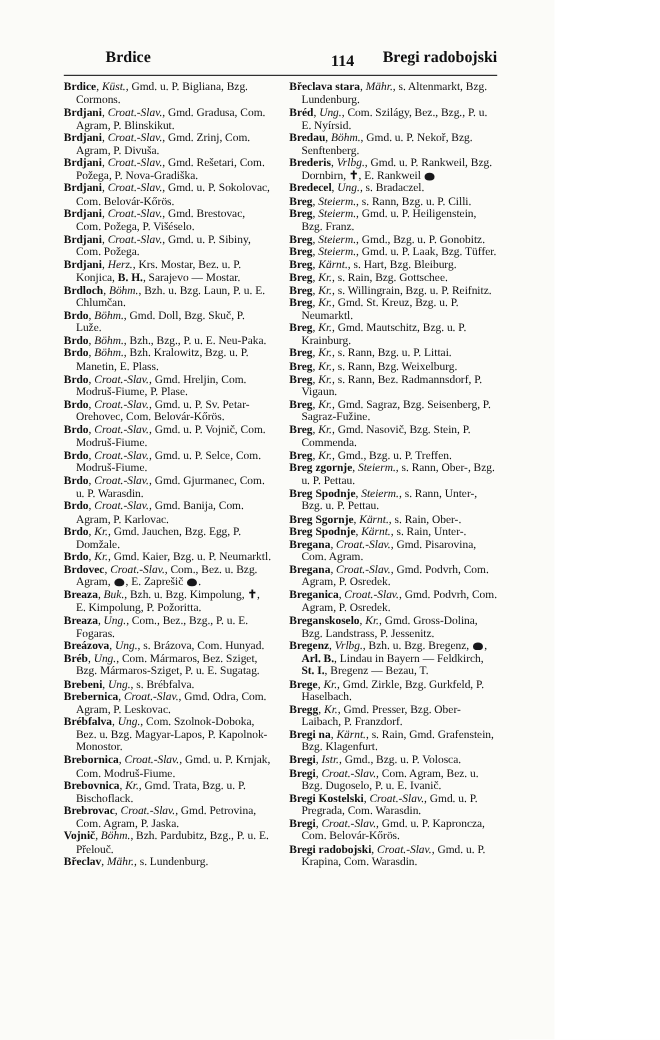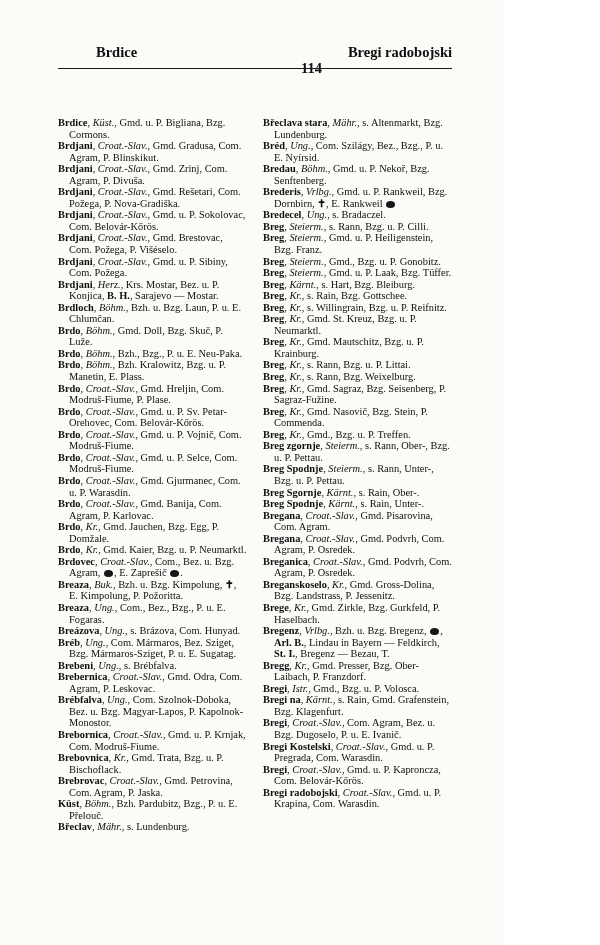--- a/index.html
+++ b/index.html
@@ -27,21 +27,21 @@
     font-weight: bold;
   }
   .header .hl {
     position: absolute;
     left: 38px;
     top: 0;
   }
   .header .hc {
     position: absolute;
     left: 243px;
-    top: 16px;
+    top: 4px;
   }
   .header .hr {
     position: absolute;
     right: 0px;
     top: 0;
   }
   .rule {
     position: absolute;
     left: 58px;
     right: 52px;
@@ -49,21 +49,20 @@
     border-top: 1.3px solid #1a1a1a;
   }
   .columns {
     position: absolute;
     top: 74px;
     left: 58px;
     right: 52px;
     bottom: 18px;
     display: flex;
     gap: 16px;
-    margin-top: 43px;
   }
   .col {
     width: 239px;
     font-size: 10.4px;
     line-height: 11.55px;
   }
   .col.right {
     width: 239px;
   }
   .entry {
@@ -123,56 +122,57 @@
         <p class="entry"><b>Breaza</b>, <i>Buk.</i>, Bzh. u. Bzg. Kimpolung, <b>✝</b>, E. Kimpolung, P. Požoritta.</p>
         <p class="entry"><b>Breaza</b>, <i>Ung.</i>, Com., Bez., Bzg., P. u. E. Fogaras.</p>
         <p class="entry"><b>Breázova</b>, <i>Ung.</i>, s. Brázova, Com. Hunyad.</p>
         <p class="entry"><b>Bréb</b>, <i>Ung.</i>, Com. Mármaros, Bez. Sziget, Bzg. Mármaros-Sziget, P. u. E. Sugatag.</p>
         <p class="entry"><b>Brebeni</b>, <i>Ung.</i>, s. Brébfalva.</p>
         <p class="entry"><b>Brebernica</b>, <i>Croat.-Slav.</i>, Gmd. Odra, Com. Agram, P. Leskovac.</p>
         <p class="entry"><b>Brébfalva</b>, <i>Ung.</i>, Com. Szolnok-Doboka, Bez. u. Bzg. Magyar-Lapos, P. Kapolnok-Monostor.</p>
         <p class="entry"><b>Brebornica</b>, <i>Croat.-Slav.</i>, Gmd. u. P. Krnjak, Com. Modruš-Fiume.</p>
         <p class="entry"><b>Brebovnica</b>, <i>Kr.</i>, Gmd. Trata, Bzg. u. P. Bischoflack.</p>
         <p class="entry"><b>Brebrovac</b>, <i>Croat.-Slav.</i>, Gmd. Petrovina, Com. Agram, P. Jaska.</p>
-        <p class="entry"><b>Küst</b>, <i>Böhm.</i>, Bzh. Pardubitz, Bzg., P. u. E. Přelouč.</p>
+        <p class="entry"><b>Vojnič</b>, <i>Böhm.</i>, Bzh. Pardubitz, Bzg., P. u. E. Přelouč.</p>
         <p class="entry"><b>Břeclav</b>, <i>Mähr.</i>, s. Lundenburg.</p>
       </div>
     <div class="col right" id="col-right">
         <p class="entry"><b>Břeclava stara</b>, <i>Mähr.</i>, s. Altenmarkt, Bzg. Lundenburg.</p>
         <p class="entry"><b>Bréd</b>, <i>Ung.</i>, Com. Szilágy, Bez., Bzg., P. u. E. Nyírsid.</p>
         <p class="entry"><b>Bredau</b>, <i>Böhm.</i>, Gmd. u. P. Nekoř, Bzg. Senftenberg.</p>
         <p class="entry"><b>Brederis</b>, <i>Vrlbg.</i>, Gmd. u. P. Rankweil, Bzg. Dornbirn, <b>✝</b>, E. Rankweil <span class="blob"></span></p>
         <p class="entry"><b>Bredecel</b>, <i>Ung.</i>, s. Bradaczel.</p>
         <p class="entry"><b>Breg</b>, <i>Steierm.</i>, s. Rann, Bzg. u. P. Cilli.</p>
         <p class="entry"><b>Breg</b>, <i>Steierm.</i>, Gmd. u. P. Heiligenstein, Bzg. Franz.</p>
         <p class="entry"><b>Breg</b>, <i>Steierm.</i>, Gmd., Bzg. u. P. Gonobitz.</p>
         <p class="entry"><b>Breg</b>, <i>Steierm.</i>, Gmd. u. P. Laak, Bzg. Tüffer.</p>
         <p class="entry"><b>Breg</b>, <i>Kärnt.</i>, s. Hart, Bzg. Bleiburg.</p>
         <p class="entry"><b>Breg</b>, <i>Kr.</i>, s. Rain, Bzg. Gottschee.</p>
         <p class="entry"><b>Breg</b>, <i>Kr.</i>, s. Willingrain, Bzg. u. P. Reifnitz.</p>
         <p class="entry"><b>Breg</b>, <i>Kr.</i>, Gmd. St. Kreuz, Bzg. u. P. Neumarktl.</p>
         <p class="entry"><b>Breg</b>, <i>Kr.</i>, Gmd. Mautschitz, Bzg. u. P. Krainburg.</p>
         <p class="entry"><b>Breg</b>, <i>Kr.</i>, s. Rann, Bzg. u. P. Littai.</p>
         <p class="entry"><b>Breg</b>, <i>Kr.</i>, s. Rann, Bzg. Weixelburg.</p>
+        <p class="entry"><b>Breg</b>, <i>Kr.</i>, s. Rann, Bez. Radmannsdorf, P. Vigaun.</p>
         <p class="entry"><b>Breg</b>, <i>Kr.</i>, Gmd. Sagraz, Bzg. Seisenberg, P. Sagraz-Fužine.</p>
         <p class="entry"><b>Breg</b>, <i>Kr.</i>, Gmd. Nasovič, Bzg. Stein, P. Commenda.</p>
         <p class="entry"><b>Breg</b>, <i>Kr.</i>, Gmd., Bzg. u. P. Treffen.</p>
         <p class="entry"><b>Breg zgornje</b>, <i>Steierm.</i>, s. Rann, Ober-, Bzg. u. P. Pettau.</p>
         <p class="entry"><b>Breg Spodnje</b>, <i>Steierm.</i>, s. Rann, Unter-, Bzg. u. P. Pettau.</p>
         <p class="entry"><b>Breg Sgornje</b>, <i>Kärnt.</i>, s. Rain, Ober-.</p>
         <p class="entry"><b>Breg Spodnje</b>, <i>Kärnt.</i>, s. Rain, Unter-.</p>
         <p class="entry"><b>Bregana</b>, <i>Croat.-Slav.</i>, Gmd. Pisarovina, Com. Agram.</p>
         <p class="entry"><b>Bregana</b>, <i>Croat.-Slav.</i>, Gmd. Podvrh, Com. Agram, P. Osredek.</p>
         <p class="entry"><b>Breganica</b>, <i>Croat.-Slav.</i>, Gmd. Podvrh, Com. Agram, P. Osredek.</p>
         <p class="entry"><b>Breganskoselo</b>, <i>Kr.</i>, Gmd. Gross-Dolina, Bzg. Landstrass, P. Jessenitz.</p>
+        <p class="entry"><b>Bregenz</b>, <i>Vrlbg.</i>, Bzh. u. Bzg. Bregenz, <span class="blob"></span>, <b>Arl. B.</b>, Lindau in Bayern — Feldkirch, <b>St. I.</b>, Bregenz — Bezau, T.</p>
         <p class="entry"><b>Brege</b>, <i>Kr.</i>, Gmd. Zirkle, Bzg. Gurkfeld, P. Haselbach.</p>
-        <p class="entry"><b>Bregenz</b>, <i>Vrlbg.</i>, Bzh. u. Bzg. Bregenz, <span class="blob"></span>, <b>Arl. B.</b>, Lindau in Bayern — Feldkirch, <b>St. I.</b>, Bregenz — Bezau, T.</p>
         <p class="entry"><b>Bregg</b>, <i>Kr.</i>, Gmd. Presser, Bzg. Ober-Laibach, P. Franzdorf.</p>
+        <p class="entry"><b>Bregi na</b>, <i>Kärnt.</i>, s. Rain, Gmd. Grafenstein, Bzg. Klagenfurt.</p>
         <p class="entry"><b>Bregi</b>, <i>Istr.</i>, Gmd., Bzg. u. P. Volosca.</p>
-        <p class="entry"><b>Bregi na</b>, <i>Kärnt.</i>, s. Rain, Gmd. Grafenstein, Bzg. Klagenfurt.</p>
         <p class="entry"><b>Bregi</b>, <i>Croat.-Slav.</i>, Com. Agram, Bez. u. Bzg. Dugoselo, P. u. E. Ivanič.</p>
         <p class="entry"><b>Bregi Kostelski</b>, <i>Croat.-Slav.</i>, Gmd. u. P. Pregrada, Com. Warasdin.</p>
         <p class="entry"><b>Bregi</b>, <i>Croat.-Slav.</i>, Gmd. u. P. Kaproncza, Com. Belovár-Kőrös.</p>
         <p class="entry"><b>Bregi radobojski</b>, <i>Croat.-Slav.</i>, Gmd. u. P. Krapina, Com. Warasdin.</p>
       </div>
   </div>
 
 </div>
 
 </body></html>

